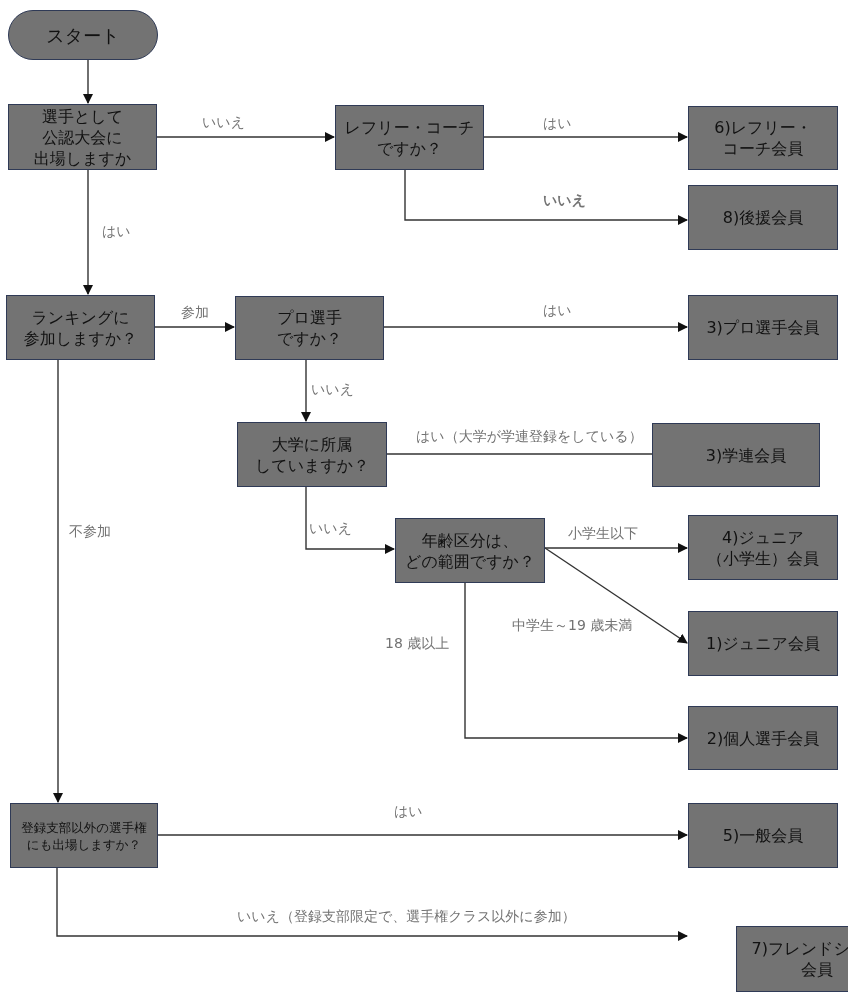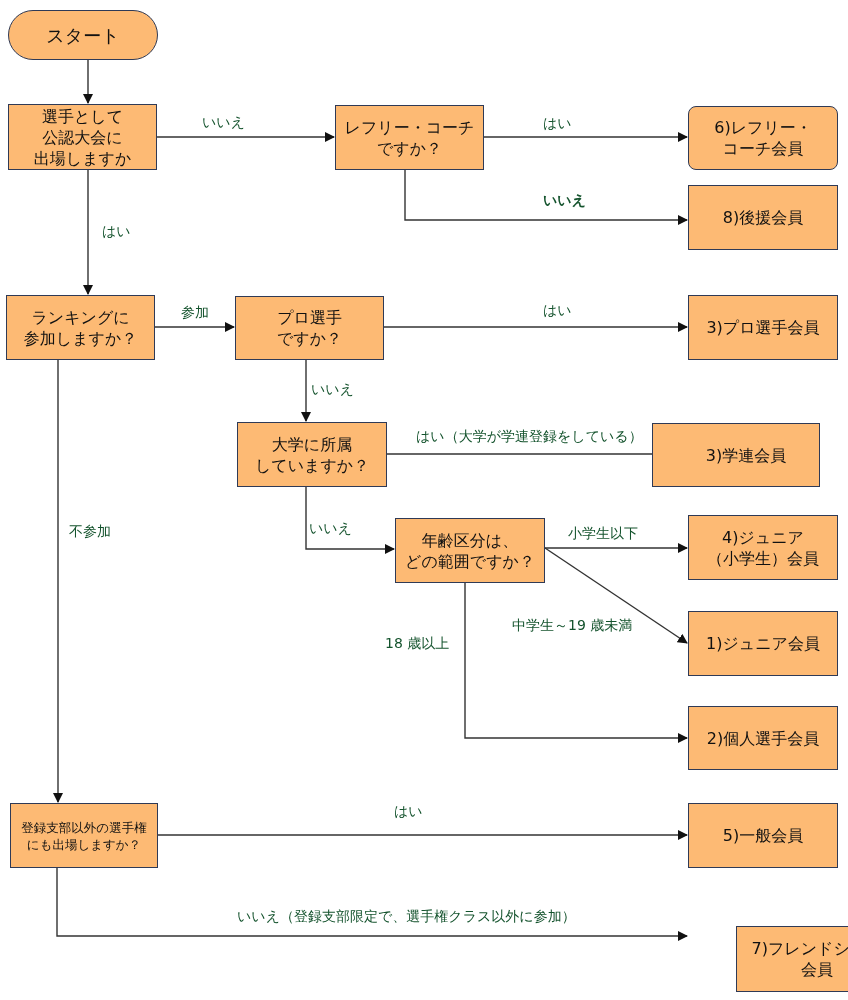--- a/index.html
+++ b/index.html
@@ -1,24 +1,24 @@
 <!DOCTYPE html>
 <html><head>
 <meta charset="utf-8">
 <style>
   html, body { margin: 0; padding: 0; background: #ffffff; }
   body { width: 848px; height: 1000px; position: relative; overflow: hidden;
          font-family: "DejaVu Sans", "Liberation Sans", sans-serif; color: #111; }
   svg#lines { position: absolute; left: 0; top: 0; }
   .node { position: absolute; box-sizing: border-box; border: 1.5px solid #2f3a56;
-          background: #fdba74; display: flex; align-items: center; justify-content: center;
+          background: #737373; display: flex; align-items: center; justify-content: center;
           text-align: center; font-size: 16px; line-height: 21px; white-space: pre-line; }
   .node.small { font-size: 12.5px; line-height: 17px; text-align: center; }
   .node.oval { border-radius: 26px; font-size: 18px; }
-  .lbl { position: absolute; font-size: 14px; line-height: 16px; white-space: nowrap; color: #14532d; }
+  .lbl { position: absolute; font-size: 14px; line-height: 16px; white-space: nowrap; color: #737373; }
   .lbl.bold { font-weight: bold; }
 </style>
 </head>
 <body>
 
 <svg id="lines" width="848" height="1000">
   <defs>
     <marker id="arr" markerWidth="10" markerHeight="10" refX="9" refY="5" orient="auto" markerUnits="userSpaceOnUse">
       <path d="M0,0 L10,5 L0,10 z" fill="#111"></path>
     </marker>
@@ -45,21 +45,21 @@
 
 <div class="node oval" style="left:8px;top:10px;width:150px;height:50px;">スタート</div>
 
 <div class="node" style="left:8px;top:104px;width:149px;height:66px;">選手として
 公認大会に
 出場しますか</div>
 
 <div class="node" style="left:335px;top:105px;width:149px;height:65px;">レフリー・コーチ
 ですか？</div>
 
-<div class="node" style="left:688px;top:106px;width:150px;height:64px;border-radius:8px;">6)レフリー・
+<div class="node" style="left:688px;top:106px;width:150px;height:64px;">6)レフリー・
 コーチ会員</div>
 
 <div class="node" style="left:688px;top:185px;width:150px;height:65px;">8)後援会員</div>
 
 <div class="node" style="left:6px;top:295px;width:149px;height:65px;">ランキングに
 参加しますか？</div>
 
 <div class="node" style="left:235px;top:296px;width:149px;height:64px;">プロ選手
 ですか？</div>
 

